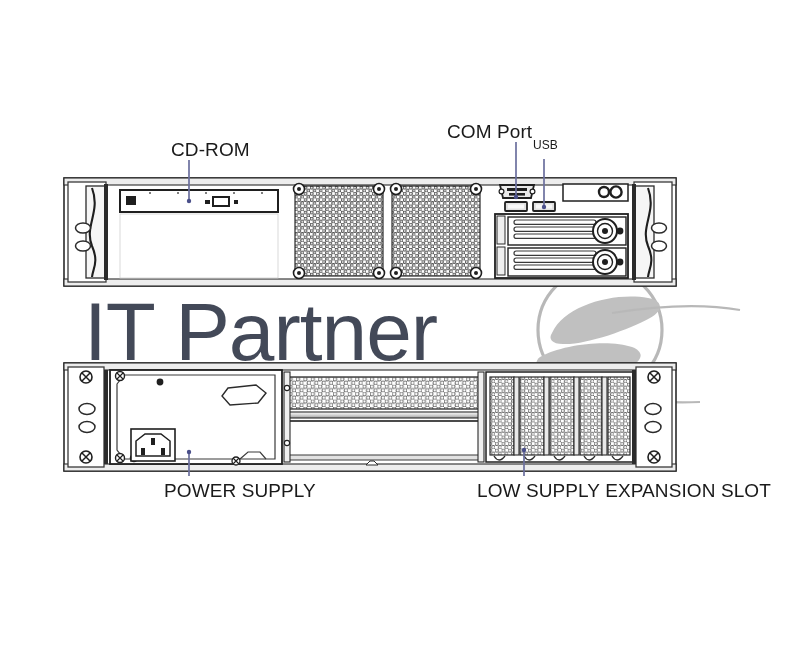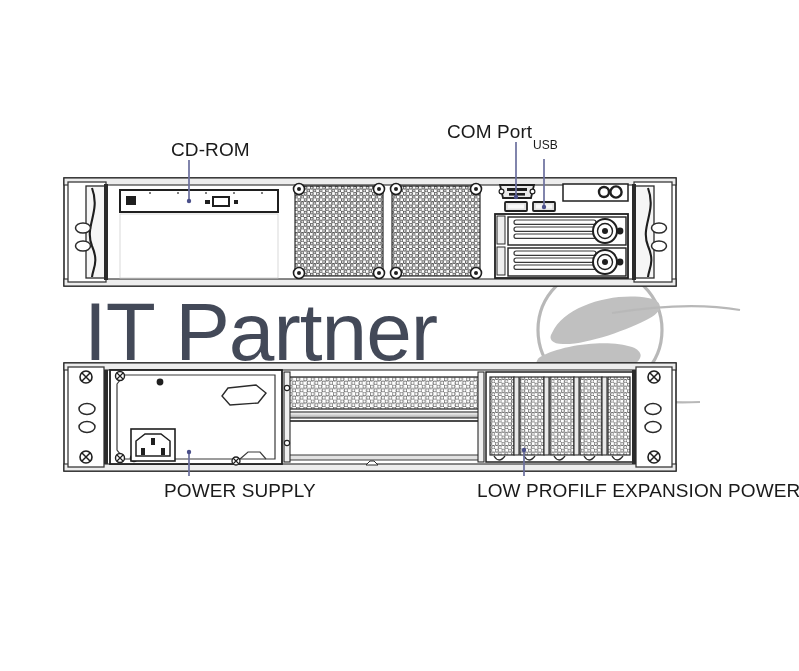--- a/index.html
+++ b/index.html
@@ -335,13 +335,13 @@
 <div class="wm">IT Partner</div>
 
 <div class="callout-label lbl-cdrom">CD-ROM</div>
 
 <div class="callout-label lbl-com">COM Port</div>
 
 <div class="callout-label lbl-usb">USB</div>
 
 <div class="callout-label lbl-psu">POWER SUPPLY</div>
 
-<div class="callout-label lbl-slot">LOW PROFILF EXPANSION POWER</div>
+<div class="callout-label lbl-slot">LOW SUPPLY EXPANSION SLOT</div>
 
 </body></html>

